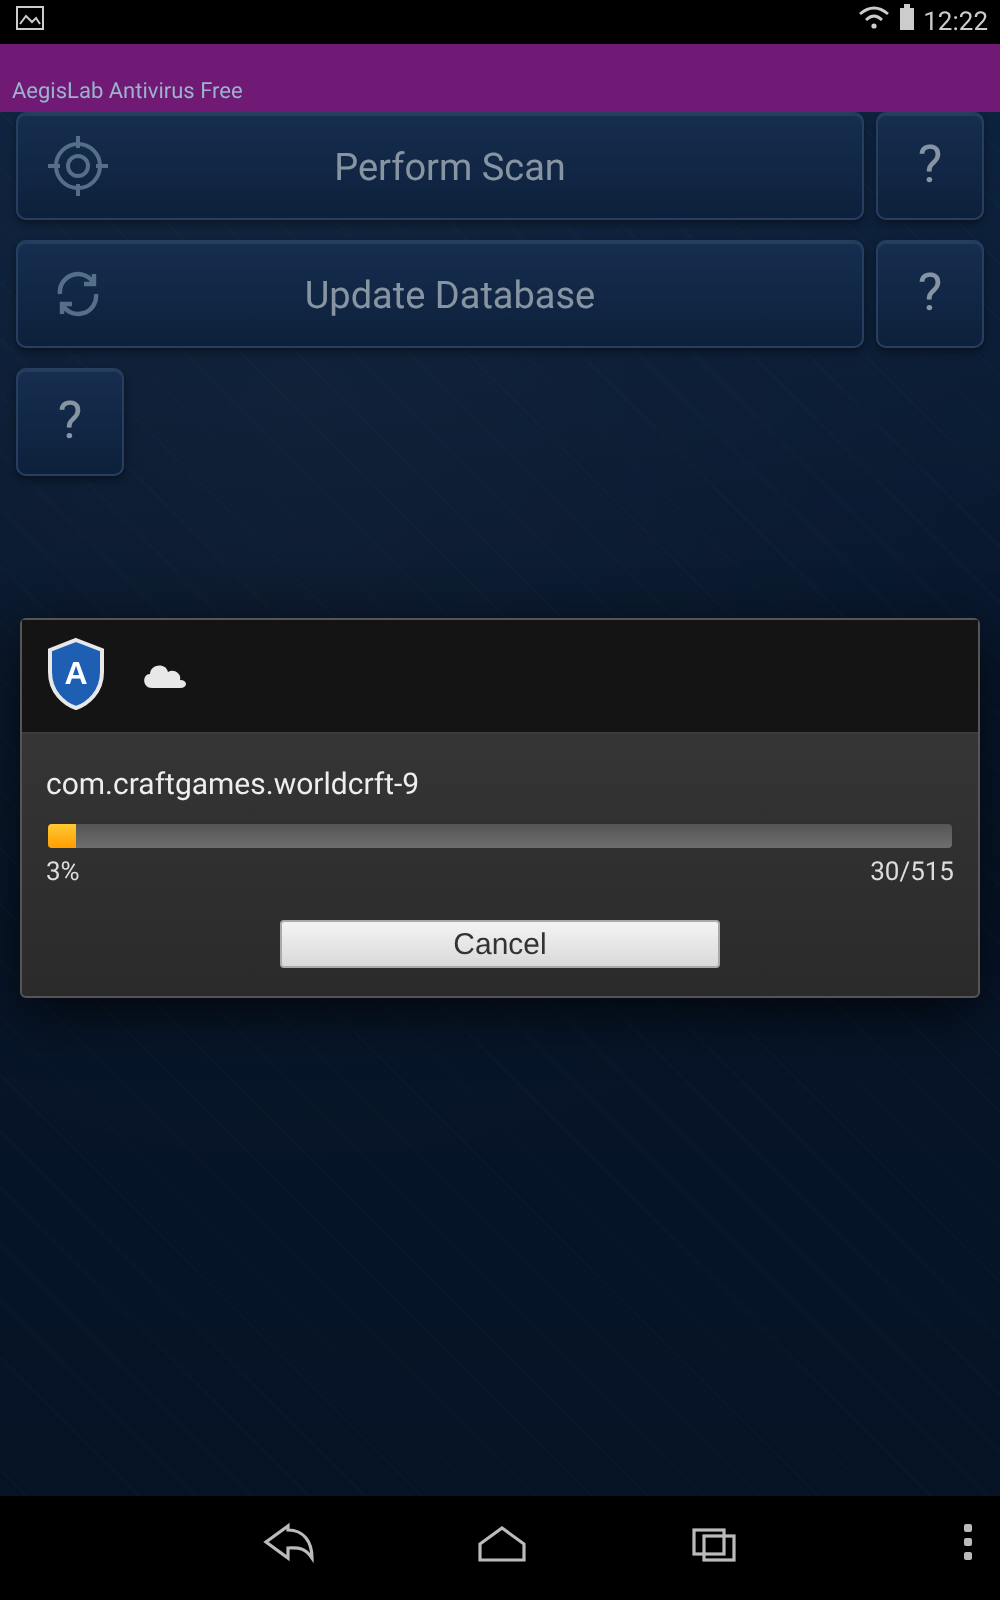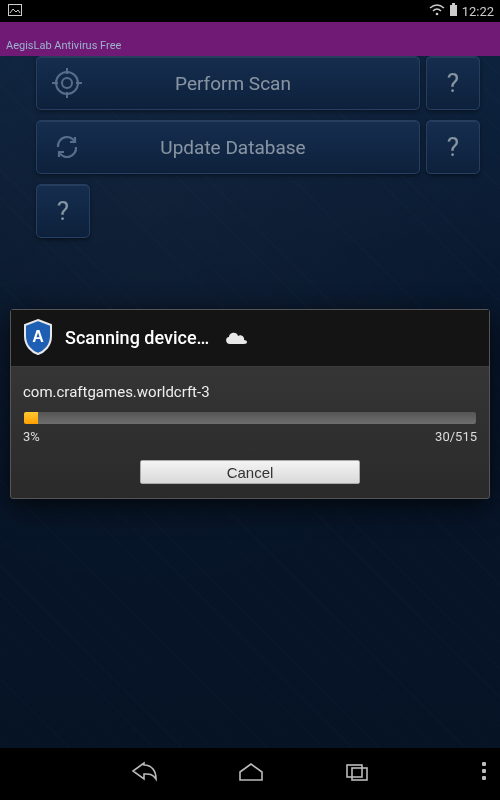--- a/index.html
+++ b/index.html
@@ -16,21 +16,21 @@
 
 .app-area { position: relative; width: 500px; height: 708px; background: #0e2645; background-image:
   repeating-linear-gradient(45deg, rgba(255,255,255,0.02) 0 1px, transparent 1px 20px),
   radial-gradient(circle at 150px 150px, rgba(255,255,255,0.04), transparent 60%),
   linear-gradient(#14355f, #0c2242 40%, #0a1e3a);
   overflow: hidden;
 }
 .page-title { text-align: center; color: #9fc6ec; font-size: 27px; font-weight: 400; padding: 20px 0 18px; }
 
 
-.row { display: flex; gap: 6px; padding: 0 20px 10px; margin-left: 16px; }
+.row { display: flex; gap: 6px; padding: 0 8px 10px; }
 .action-btn { flex: 1; height: 54px; background: linear-gradient(#22467a, #15335c); border: 1px solid #3b6296; border-radius: 5px; display: flex; align-items: center; color: #cfe4f8; font-size: 19px; box-shadow: inset 0 1px 0 rgba(255,255,255,0.12), 0 2px 4px rgba(0,0,0,0.4); cursor: pointer; }
 .action-btn .icon-slot { width: 60px; display: flex; justify-content: center; align-items: center; opacity: 0.8; }
 .action-btn .lbl { flex: 1; text-align: center; padding-right: 50px; }
 .help-btn { width: 54px; height: 54px; background: linear-gradient(#22467a, #15335c); border: 1px solid #3b6296; border-radius: 5px; color: #cfe4f8; font-size: 26px; display: flex; align-items: center; justify-content: center; box-shadow: inset 0 1px 0 rgba(255,255,255,0.12), 0 2px 4px rgba(0,0,0,0.4); cursor: pointer; }
 
 
 .modal { position: absolute; left: 10px; right: 10px; top: 253px; background: linear-gradient(#3a3a3a, #2a2a2a); border: 1px solid #555; border-radius: 3px; box-shadow: 0 8px 28px rgba(0,0,0,0.7); padding: 0; }
 .backdrop { position: absolute; inset: 0; background: rgba(0,0,0,0.35); }
 .modal-header { display: flex; align-items: center; gap: 10px; padding: 8px 10px 10px; background: #141414; border-bottom: 1px solid #3c3c3c; }
 .shield { width: 34px; height: 38px; }
@@ -119,29 +119,28 @@
   <div class="backdrop"></div>
 
   <div class="modal">
     <div class="modal-header">
       <span class="shield">
         <svg width="34" height="38" viewBox="0 0 34 38">
             <path d="M17 2 L30 7 V18 C30 28 23 34 17 36 C11 34 4 28 4 18 V7 Z" fill="#1e5fb3" stroke="#e8e8e8" stroke-width="2"></path>
             <text x="17" y="24" text-anchor="middle" font-size="16" font-weight="bold" fill="#fff" font-family="Arial">A</text>
           </svg>
       </span>
-      <span class="modal-title">Scanning device…</span>
       <span class="cloud">
         <svg width="26" height="18" viewBox="0 0 26 18">
             <path d="M7 16 C2 16 2 9 6 9 C6 4 14 3 15 8 C18 6 22 9 21 12 C25 12 25 16 21 16 Z" fill="#e8e8e8"></path>
           </svg>
       </span>
     </div>
     <div class="modal-body">
-      <div class="pkg">com.craftgames.worldcrft-3</div>
+      <div class="pkg">com.craftgames.worldcrft-9</div>
       <div class="pbar">
         <div class="fill" style="width: 3%;"></div>
       </div>
       <div class="progress-row">
         <span>3%</span>
         <span>30/515</span>
       </div>
     </div>
     <div class="modal-footer">
       <button class="cancel-btn">Cancel</button>

